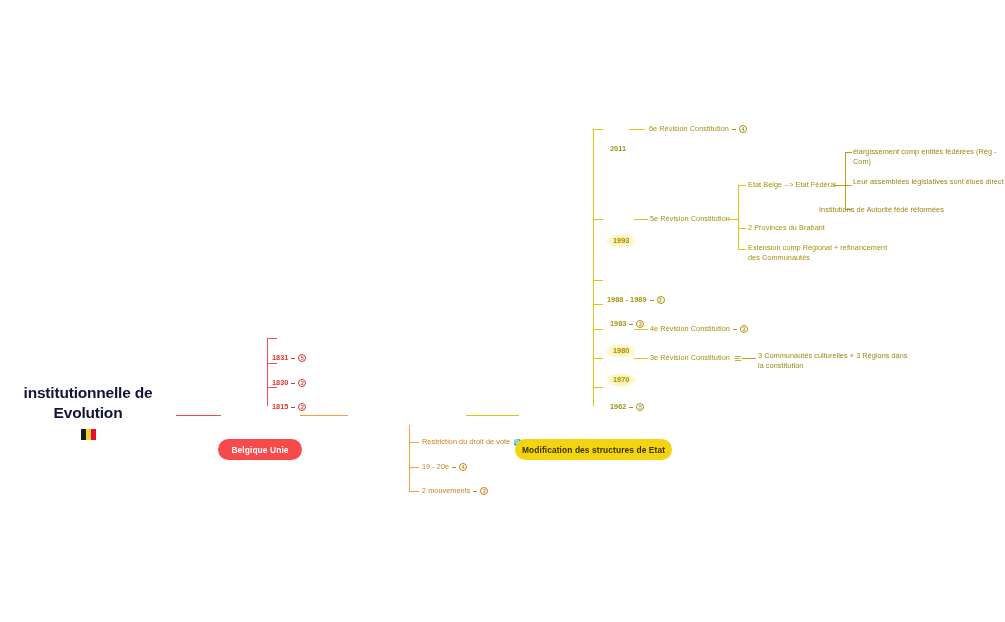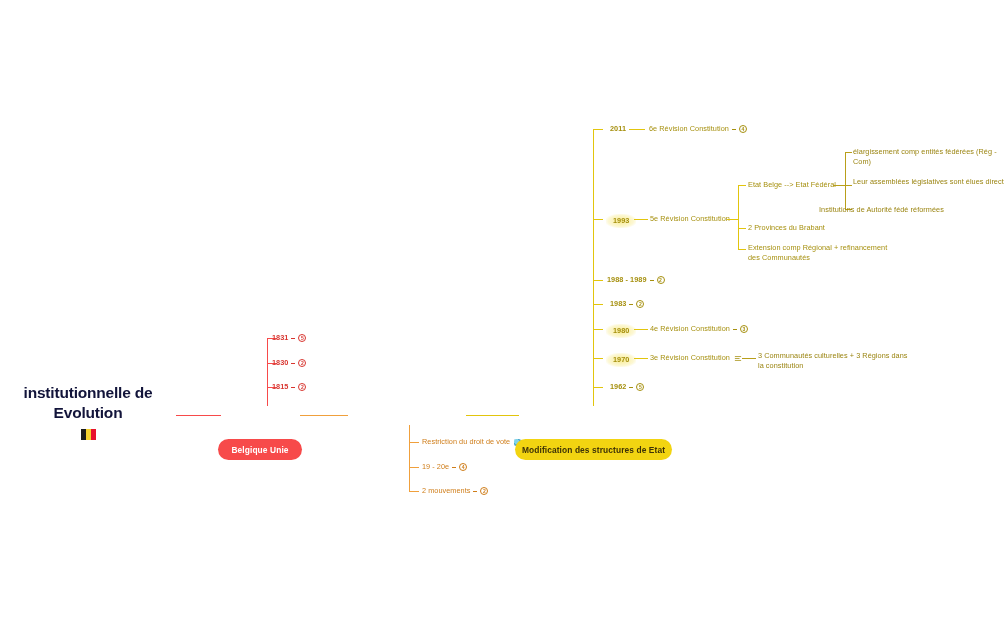--- a/index.html
+++ b/index.html
@@ -58,21 +58,21 @@
     line-height:9.6px;
     white-space:nowrap;
     letter-spacing:0.05px;
   }
   .leaf.wrap{white-space:normal;}
   .l-red{color:#d8352f;}
   .l-orange{color:#cf7d19;}
   .l-yellow{color:#a6900f;}
   .l-gold{color:#9b8512;}
 
-  .yr{font-weight:bold;}
+  .yr{font-weight:bold;margin-top:20px;}
   .yr-hl{
     background:radial-gradient(ellipse at center, rgba(243,221,60,.55) 0%, rgba(243,221,60,.22) 60%, rgba(243,221,60,0) 78%);
     padding:2px 7px;border-radius:3px;
   }
 
   
   .badge{
     display:inline-block;
     width:8px;height:8px;line-height:7.4px;
     border-radius:50%;

